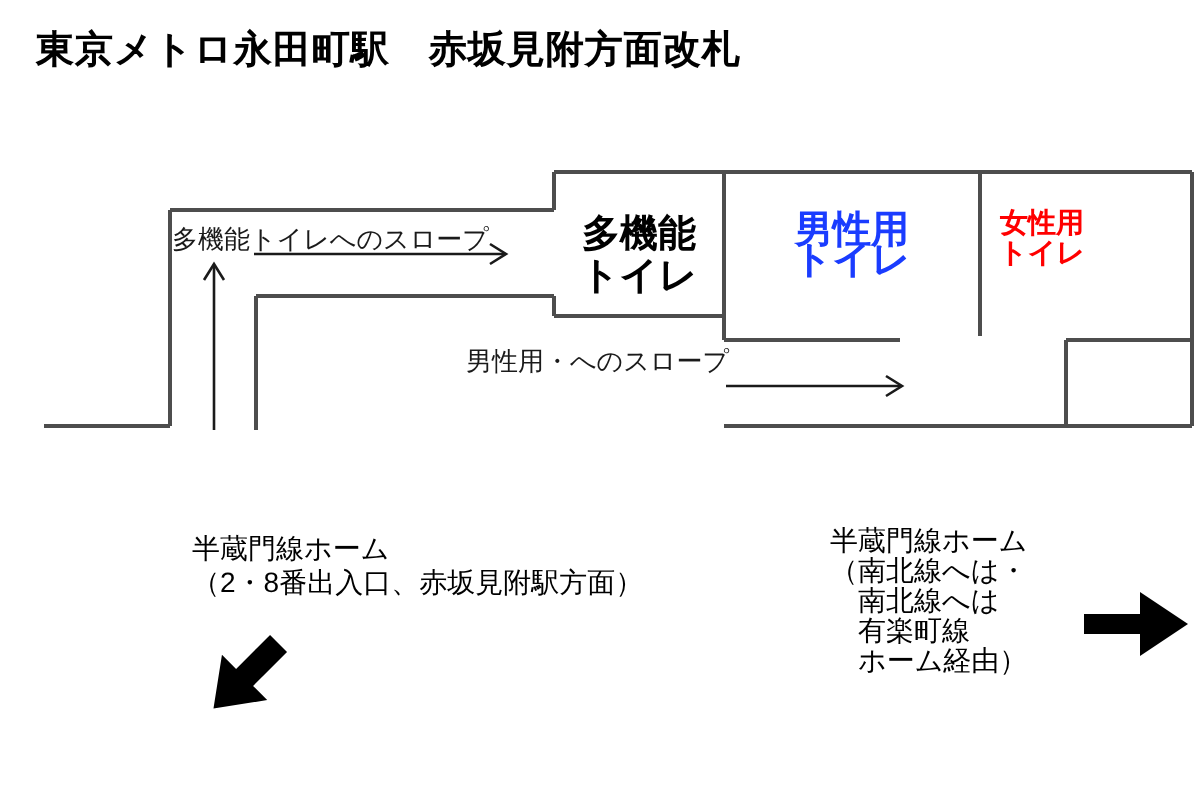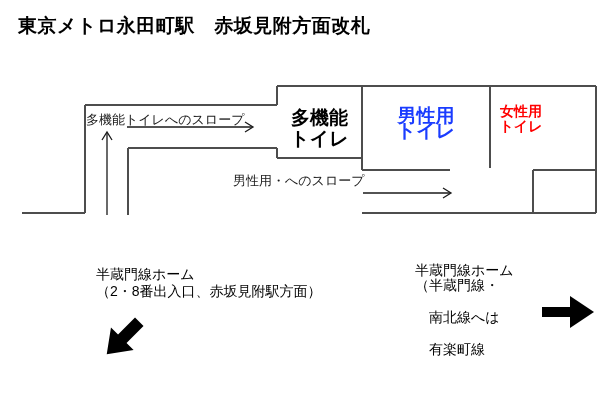--- a/index.html
+++ b/index.html
@@ -11,21 +11,21 @@
   .title{left:18px;top:14px;font-size:19px;font-weight:bold;line-height:23px;letter-spacing:.5px;white-space:nowrap;}
   .label{font-size:13px;line-height:16px;color:#1a1a1a;white-space:nowrap;}
   .slope1{left:86px;top:112px;}
   .slope2{left:233px;top:173px;}
   .room-label{text-align:center;white-space:nowrap;}
   .mp{left:277px;top:107px;width:85px;font-size:19px;font-weight:bold;line-height:21px;color:#000;}
   .mens{left:362px;top:108px;width:128px;font-size:19px;font-weight:bold;line-height:15px;color:var(--c-mens,#1a3cff);}
   .womens{left:468px;top:104px;width:106px;font-size:14px;font-weight:bold;line-height:15px;color:var(--c-womens,#ff0000);}
   .gate{left:96px;top:266px;font-size:14px;line-height:17px;white-space:nowrap;}
   .platform{left:415px;top:263px;font-size:14px;line-height:15px;white-space:nowrap;}
-  .platform .indent{padding-left:14px;margin-top:17px;}
+  .platform .indent{padding-left:14px;}
   svg{overflow:visible;display:block;}
   .plan{left:0;top:0;}
   .wall{stroke:var(--c-wall,#4d4d4d);stroke-width:2;fill:none;}
   .thin{stroke:var(--c-thin,#1a1a1a);stroke-width:1.3;fill:none;}
   .bigarrow{fill:var(--c-bigarrow,#000);}
   .swa{left:94px;top:312px;}
   .ea{left:540px;top:291px;}
 </style>
 </head>
 <body>
@@ -94,22 +94,23 @@
     <div>半蔵門線ホーム</div>
     <div>（2・8番出入口、赤坂見附駅方面）</div>
   </div>
 
   <svg class="abs swa" width="58" height="52" viewBox="0 0 58 52">
     <polygon class="bigarrow" points="6,20 30,20 30,10 52,26 30,42 30,32 6,32" transform="rotate(135 29 26)"></polygon>
   </svg>
 
   <div class="abs platform">
     <div>半蔵門線ホーム</div>
-    <div>（半蔵門線・</div>
+    <div>（南北線へは・</div>
     <div class="indent">南北線へは</div>
     <div class="indent">有楽町線</div>
+    <div class="indent">ホーム経由）</div>
   </div>
 
   <svg class="abs ea" width="58" height="44" viewBox="0 0 58 44">
     <polygon class="bigarrow" points="2,16 30,16 30,5 54,21 30,37 30,26 2,26"></polygon>
   </svg>
 
 </div>
 
 </body></html>

